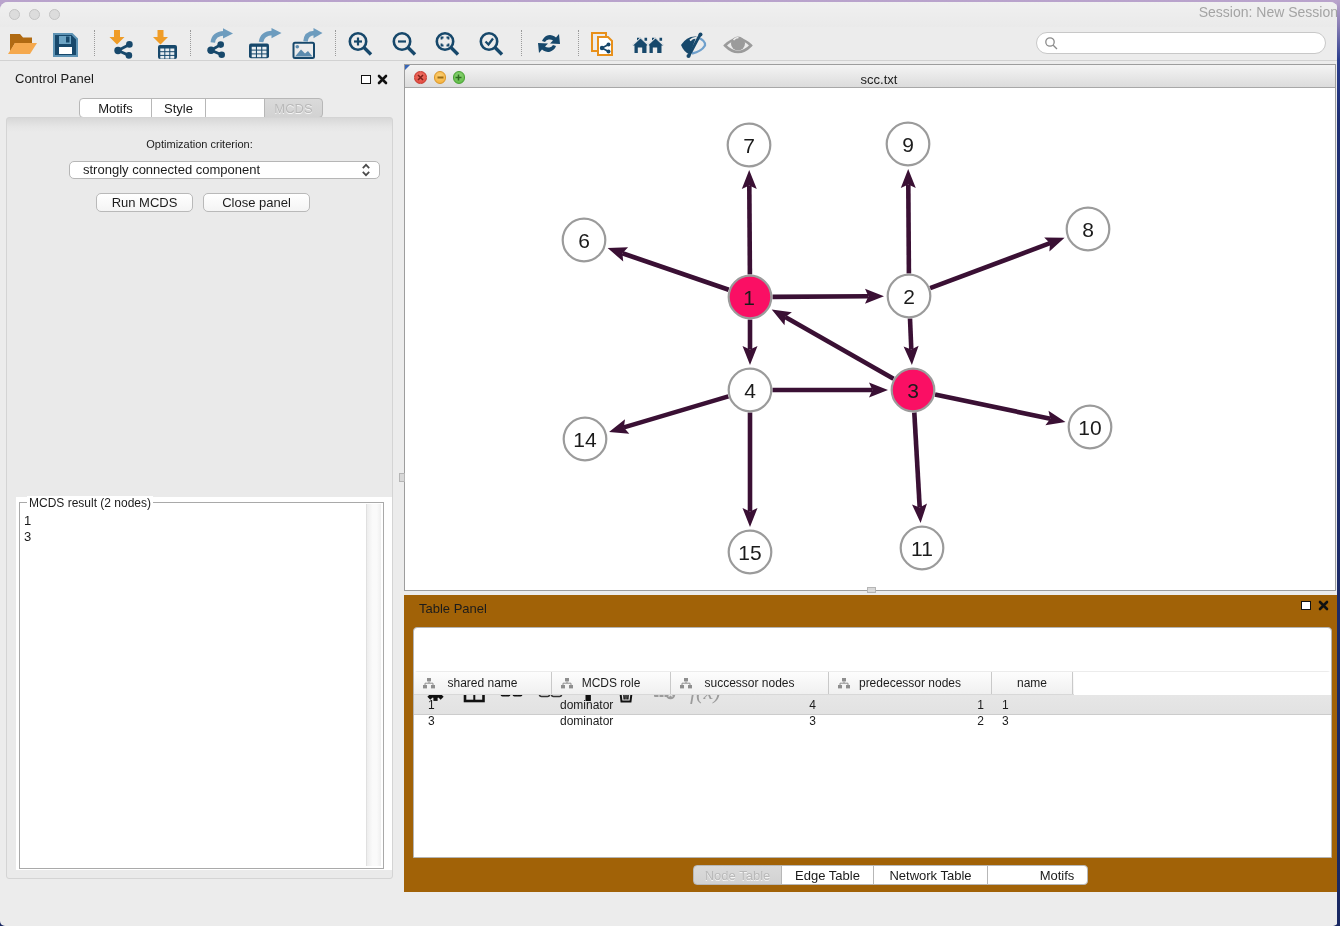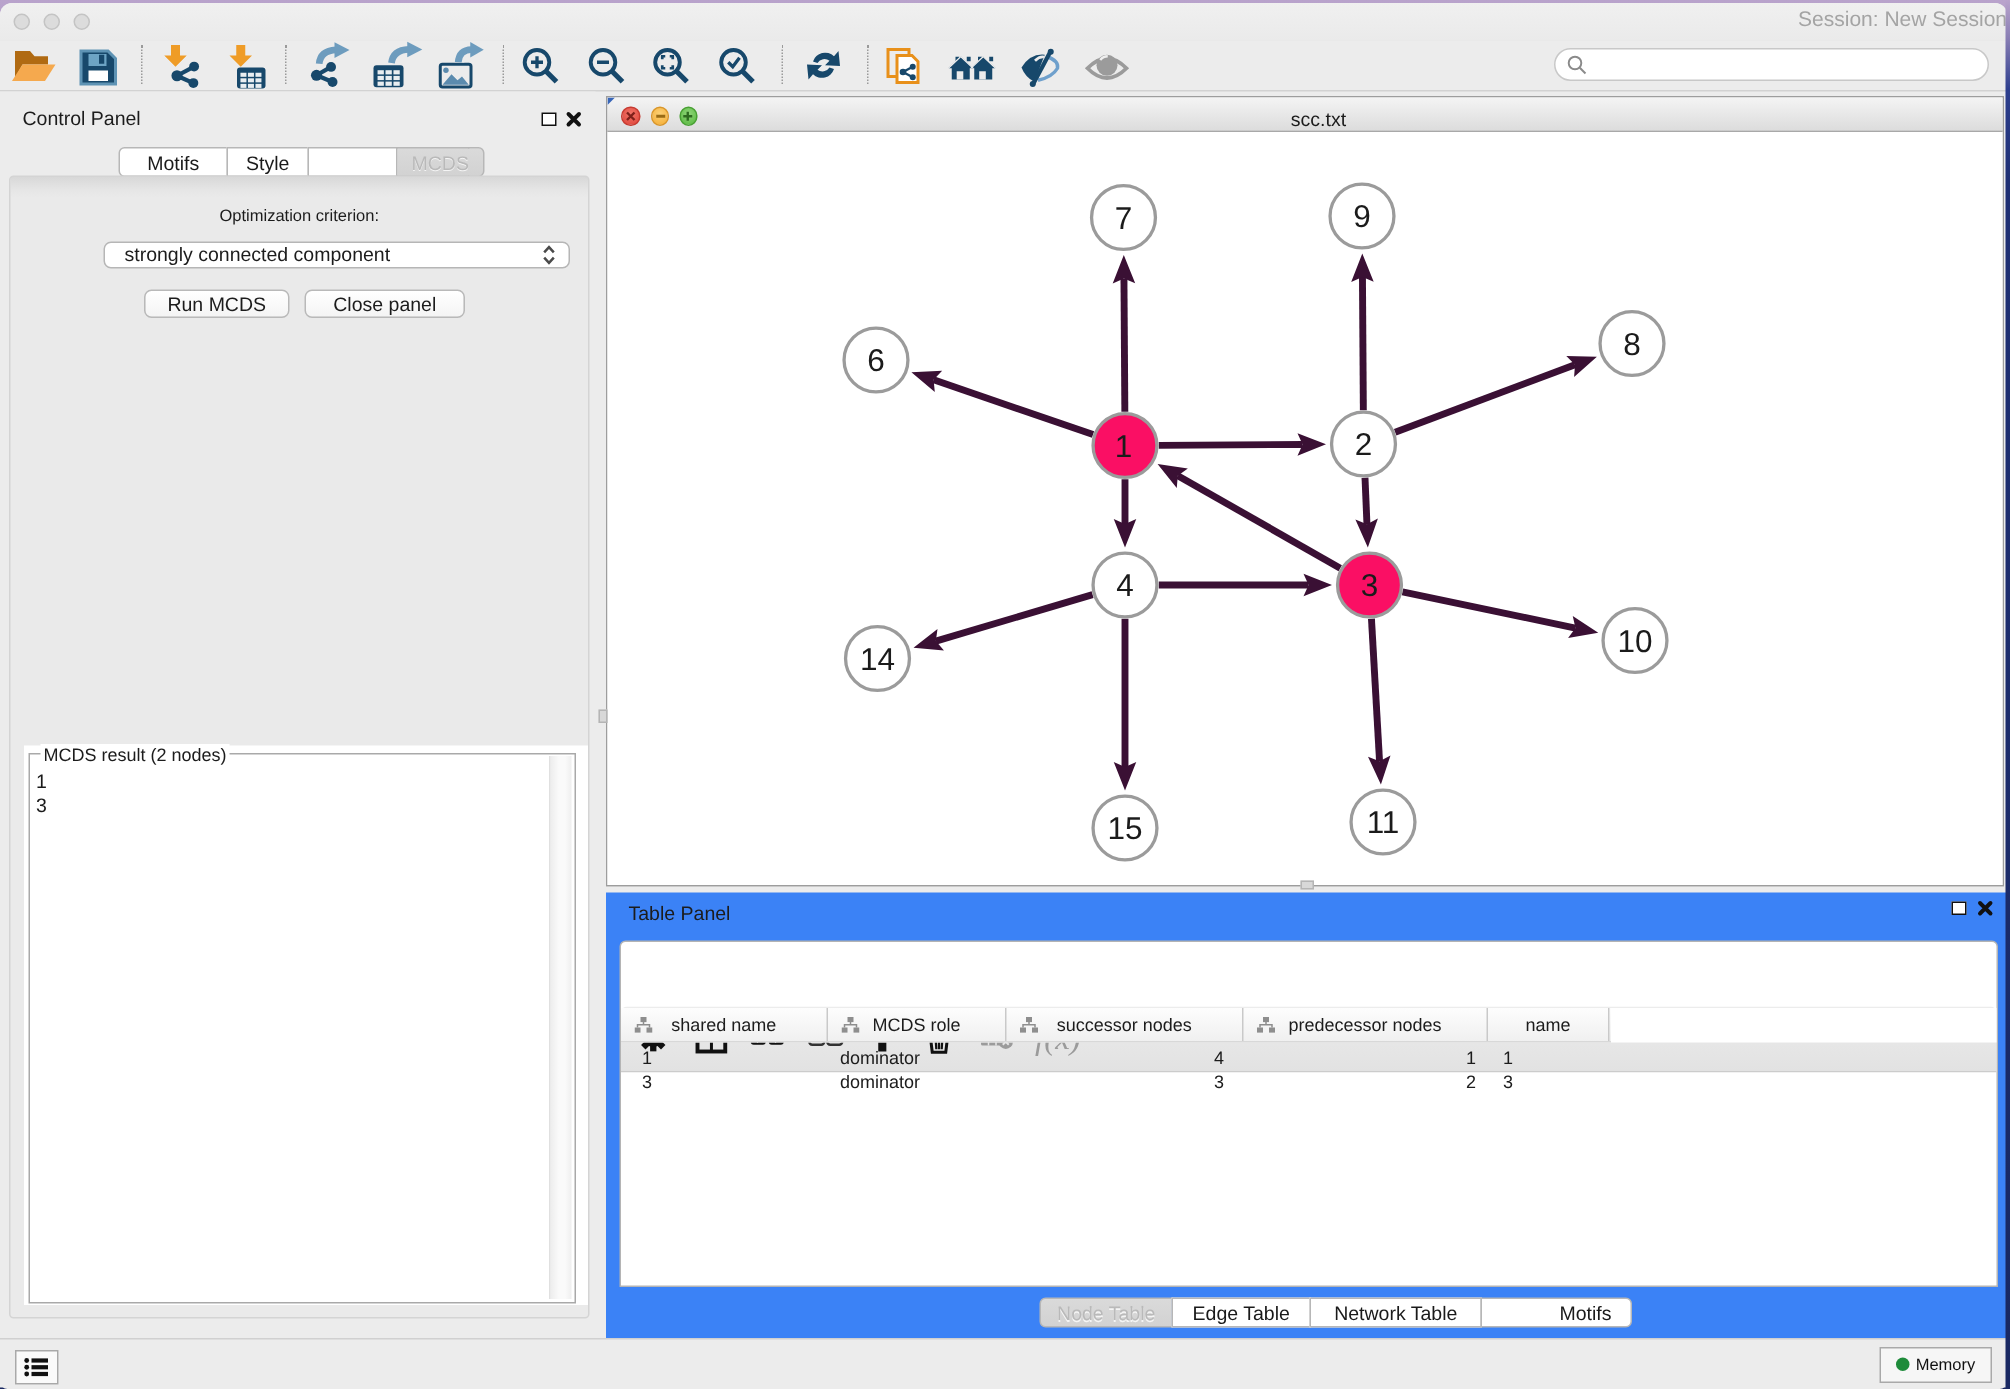--- a/index.html
+++ b/index.html
@@ -59,21 +59,21 @@
   color:#1c1c1c;}
 .mtl{position:absolute;top:6px;width:12.5px;height:12.5px;border-radius:50%;
   box-sizing:border-box;}
 #net-canvas{position:absolute;left:0;top:23px;width:930px;height:502px;background:#fff;}
 
 #grip-v{position:absolute;left:399px;top:471px;width:4px;height:7px;background:#d8d8d8;
   border:1px solid #b5b5b5;}
 #grip-h{position:absolute;left:867px;top:585px;width:7px;height:4px;background:#d8d8d8;
   border:1px solid #b5b5b5;}
 
-#tpanel{position:absolute;left:404px;top:593px;width:936px;height:297px;background:#3b82f6;text-decoration:underline;}
+#tpanel{position:absolute;left:404px;top:593px;width:936px;height:297px;background:#a16207;text-decoration:underline;}
 #tpanel .t{position:absolute;left:15px;top:6px;font-size:13px;color:#1c1c1c;}
 #tp-box{position:absolute;left:9px;top:32px;width:917px;height:229px;background:#fff;
   border:1px solid #b4b4b4;border-radius:4px 4px 0 0;}
 #tp-toolbar{position:absolute;left:0;top:0;width:100%;height:43px;
   background:linear-gradient(#ececec,#e2e2e2);border-bottom:1px solid #cccccc;
   border-radius:4px 4px 0 0;margin-top:43px;}
 #tp-header{position:absolute;left:0;top:44px;width:100%;height:23px;background:#fff;}
 #hdrbg{position:absolute;left:0;top:0;width:660px;height:22px;
   background:linear-gradient(#fdfdfd,#f0f0f0);border-bottom:1px solid #d8d8d8;}
 .th{position:absolute;top:0;height:22px;border-right:1px solid #c9c9c9;
@@ -488,25 +488,14 @@
       </div>
     </div>
     <div class="btabs" style="left:289px">
       <div class="tab sel" style="left:0;width:87px;border-radius:4px 0 0 4px;">Node Table</div>
       <div class="tab" style="left:88px;width:91px;">Edge Table</div>
       <div class="tab" style="left:180px;width:113px;">Network Table</div>
       <div class="tab" style="left:294px;width:60px;border-radius:0 4px 4px 0;padding-left:39px;">Motifs</div>
     </div>
   </div>
 
-  <div id="statusbar">
-    <div id="listbtn"><svg width="17" height="13" viewBox="0 0 17 13" style="margin:4px 0 0 5px">
-      <circle cx="1.8" cy="2" r="1.6" fill="#111"></circle>
-          <rect x="5" y="0.6" width="11" height="2.8" fill="#111"></rect>
-      <circle cx="1.8" cy="6.5" r="1.6" fill="#111"></circle>
-          <rect x="5" y="5.1" width="11" height="2.8" fill="#111"></rect>
-      <circle cx="1.8" cy="11" r="1.6" fill="#111"></circle>
-          <rect x="5" y="9.6" width="11" height="2.8" fill="#111"></rect>
-    </svg></div>
-    <div id="membtn"><span class="dot"></span>Memory</div>
-  </div>
 </div>
 <div id="rightedge"></div>
 
 </body></html>

